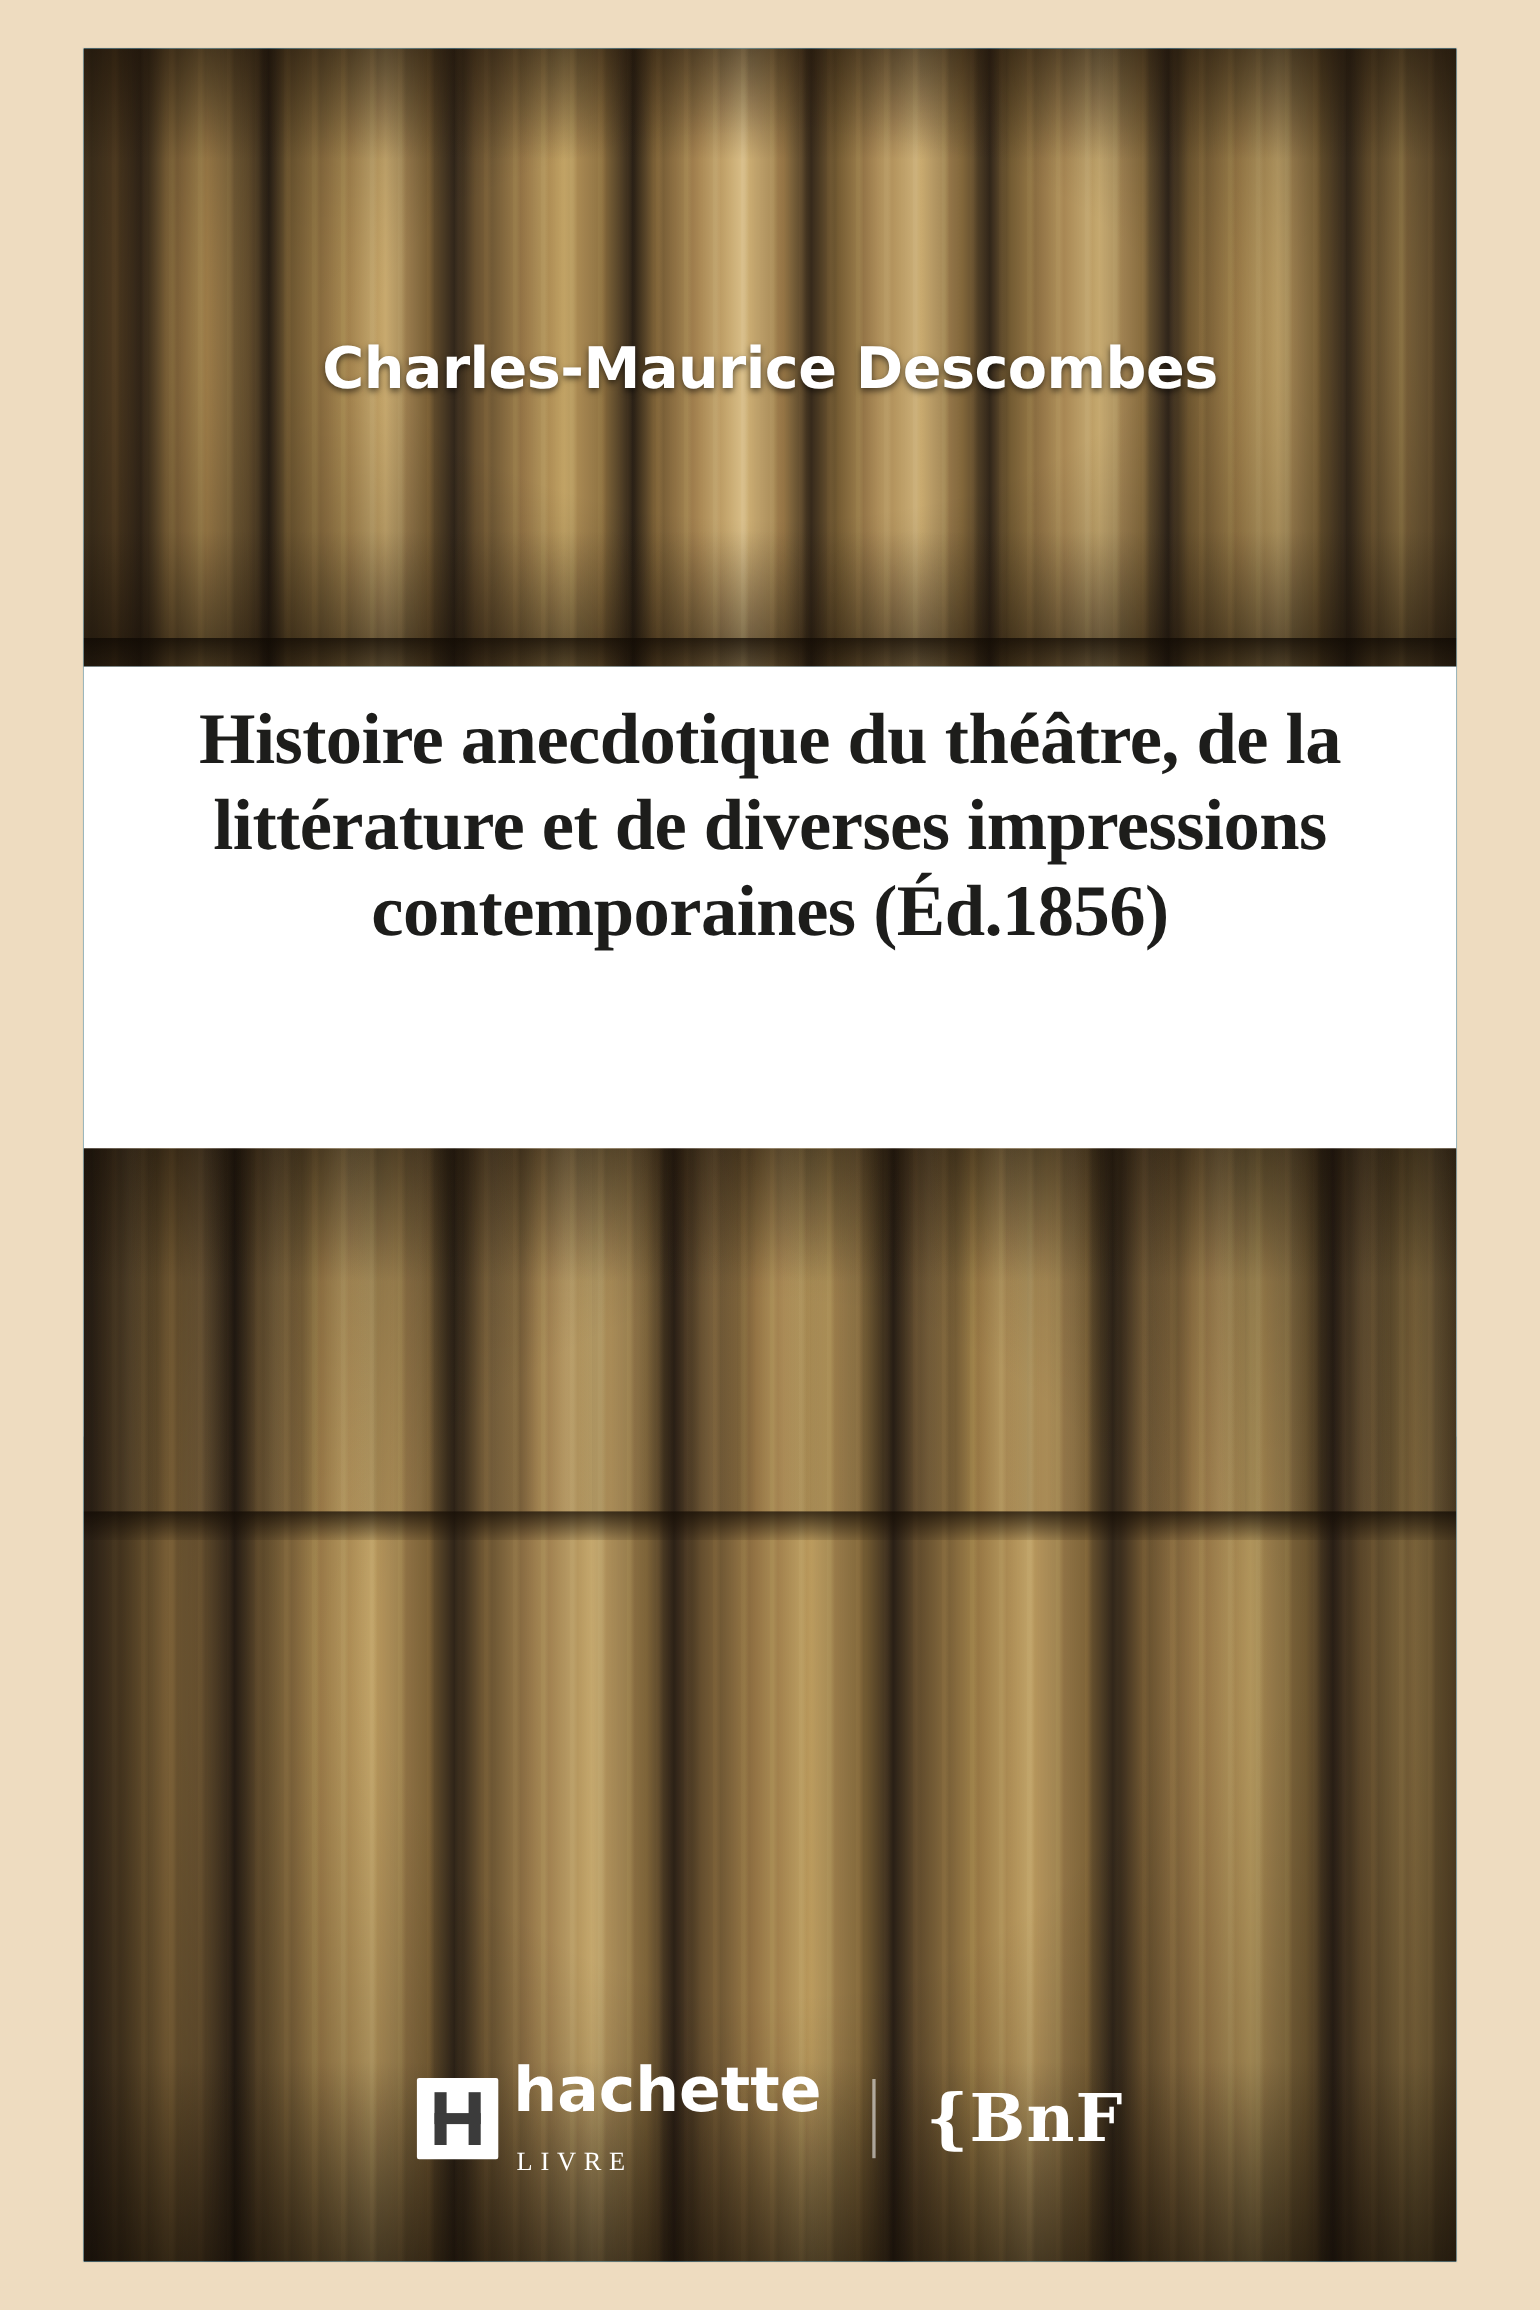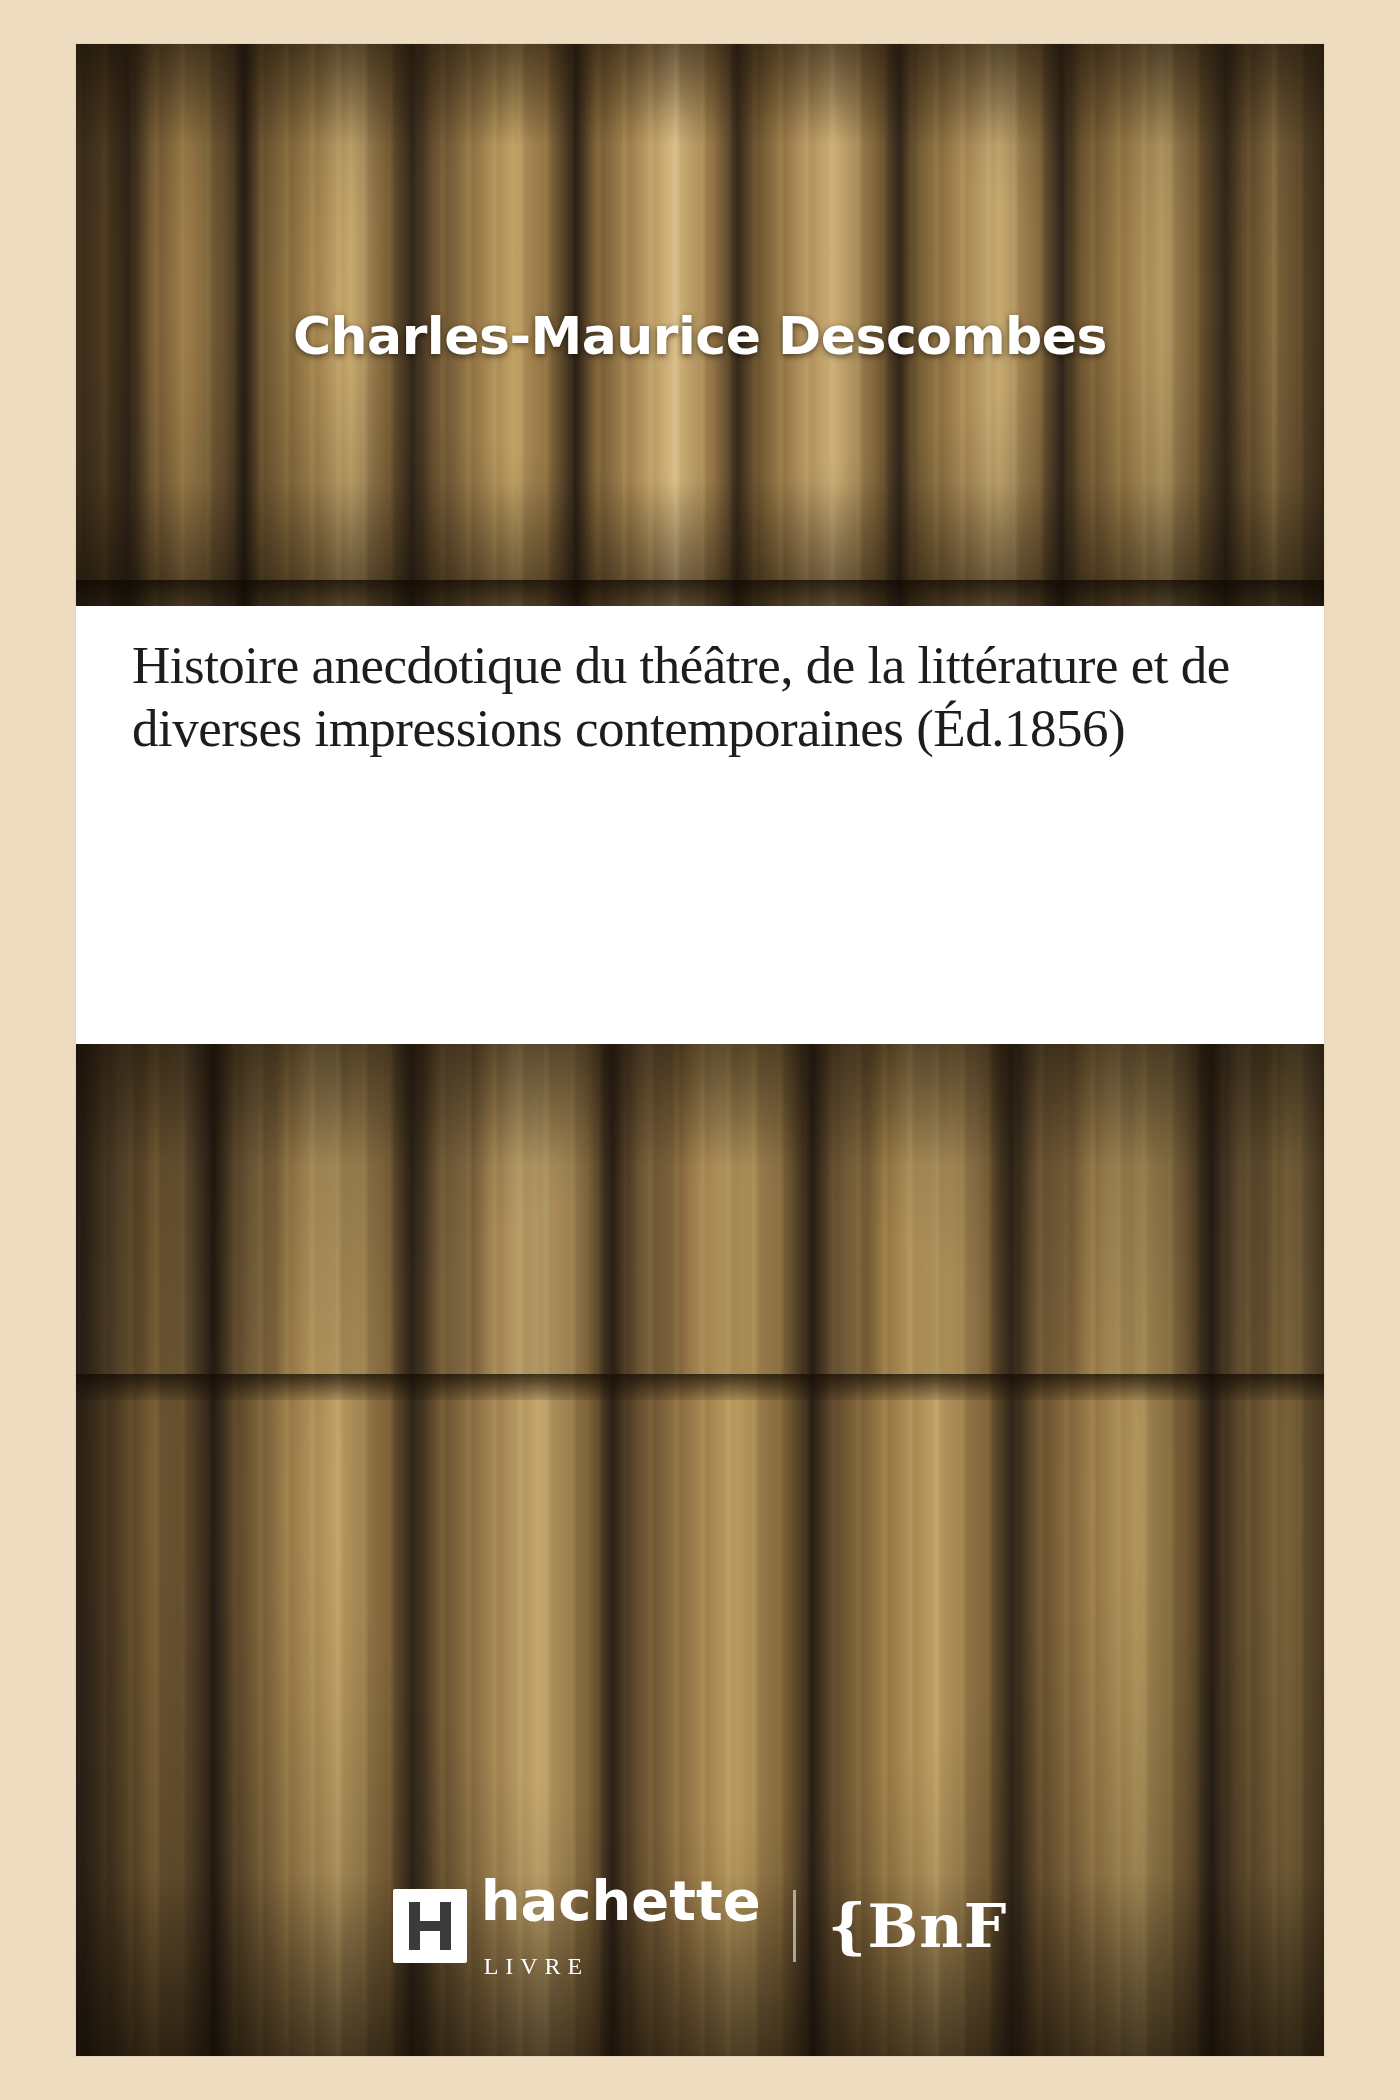--- a/index.html
+++ b/index.html
@@ -131,46 +131,48 @@
     top: 562px;
     width: 100%;
     height: 700px;
     background: #ffffff;
   }
   .title {
     position: absolute;
     left: 56px;
     right: 56px;
     top: 28px;
+    text-align: center;
     font-family: "Liberation Serif", serif;
-    font-size: 53px;
+    font-size: 66px;
     line-height: 1.18;
     color: #1d1d1b;
     letter-spacing: -0.5px;
+    font-weight: bold;
   }
   .tome {
     position: absolute;
     right: 56px;
     top: 538px;
     font-family: "DejaVu Sans", sans-serif;
     font-weight: bold;
     font-size: 56px;
     color: #1d1d1b;
   }
 
   
   .logos {
     position: absolute;
     left: 0;
     right: 0;
     bottom: 78px;
     display: flex;
     align-items: center;
     justify-content: center;
-    gap: 32px;
+    gap: 46px;
   }
   .hachette {
     display: flex;
     align-items: center;
     gap: 14px;
   }
   .hachette-mark {
     width: 74px;
     height: 74px;
     background: #ffffff;

